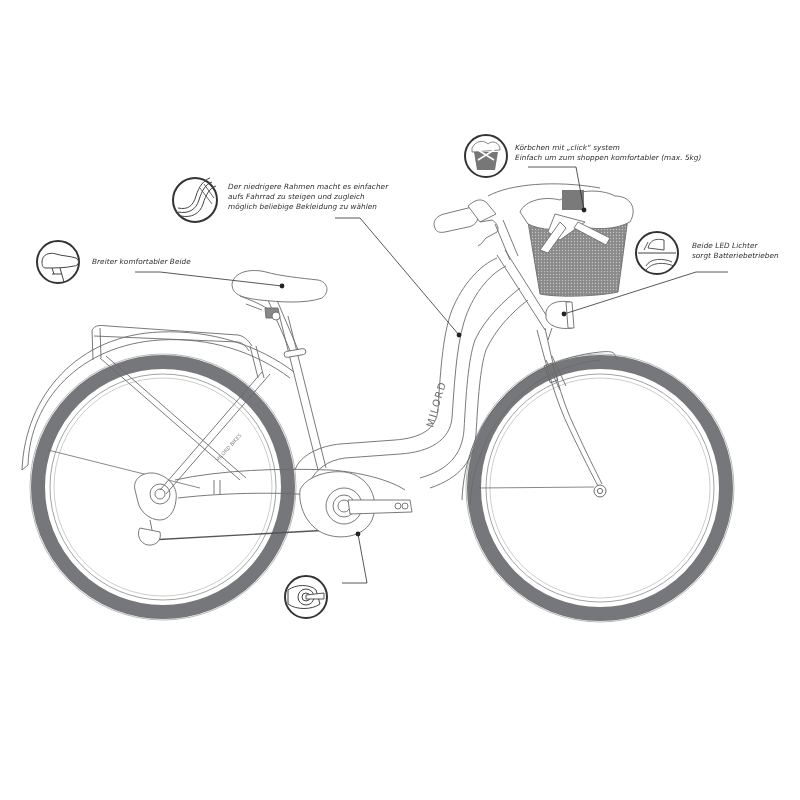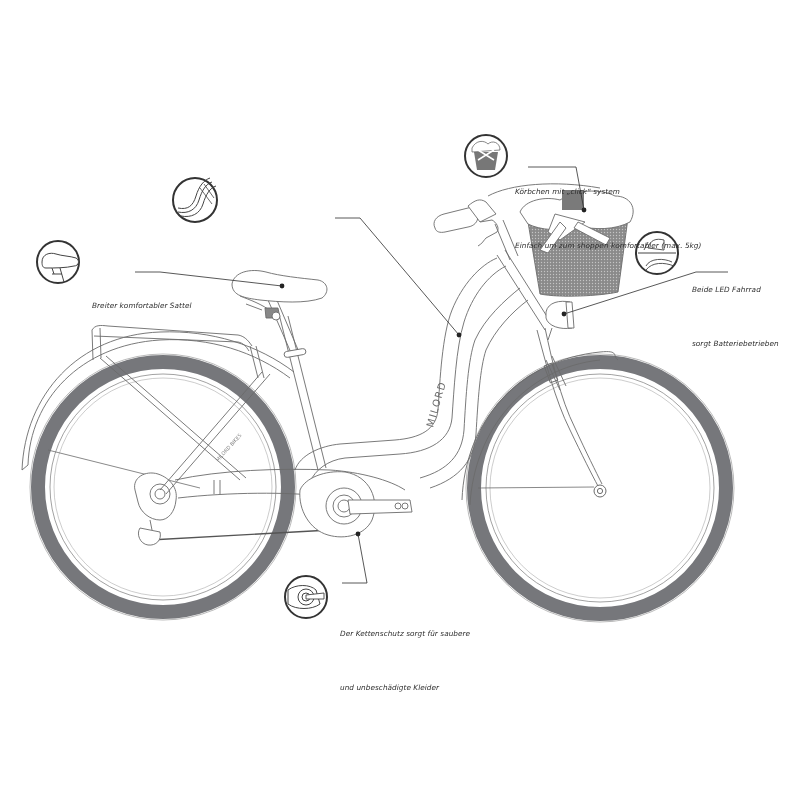--- a/index.html
+++ b/index.html
@@ -8,21 +8,21 @@
     .callout-text {
       position: absolute;
       font-family: "DejaVu Sans", sans-serif;
       font-style: italic;
       font-size: 7.3px;
       line-height: 10.2px;
       color: #2d2d2d;
       white-space: nowrap;
       letter-spacing: 0.05px;
     }
-    .callout-text span { display: block; margin-top: 44px; }
+    .callout-text span { display: block; }
   </style>
 </head>
 <body>
 
 <div id="stage">
 
   <svg width="800" height="800" viewBox="0 0 800 800" xmlns="http://www.w3.org/2000/svg">
     <defs>
       <pattern id="mesh" width="3" height="3" patternUnits="userSpaceOnUse">
         <rect width="3" height="3" fill="#8a8a8a"></rect>
@@ -196,28 +196,29 @@
       <path d="M306,595 L324,593 L324,599 L306,599 Z" fill="#fff" stroke="#444" stroke-width="0.9"></path>
     </g>
   </svg>
 
   
   <div class="callout-text" style="left:515px; top:143px;">
     <span>Körbchen mit „click“ system</span>
     <span>Einfach um zum shoppen komfortabler (max. 5kg)</span>
   </div>
 
+  <div class="callout-text" style="left:228px; top:182px;">
+    <span>Der niedrigere Rahmen macht es einfacher</span>
+    <span>aufs Fahrrad zu steigen und zugleich</span>
+    <span>möglich beliebige Bekleidung zu wählen</span>
+  </div>
 
   <div class="callout-text" style="left:92px; top:257px;">
-    <span>Breiter komfortabler Sattel</span>
+    <span>Breiter komfortabler Beide</span>
   </div>
 
   <div class="callout-text" style="left:692px; top:241px;">
-    <span>Beide LED Fahrrad</span>
+    <span>Beide LED Lichter</span>
     <span>sorgt Batteriebetrieben</span>
   </div>
 
-  <div class="callout-text" style="left:340px; top:585px;">
-    <span>Der Kettenschutz sorgt für saubere</span>
-    <span>und unbeschädigte Kleider</span>
-  </div>
 
 </div>
 
 </body></html>

